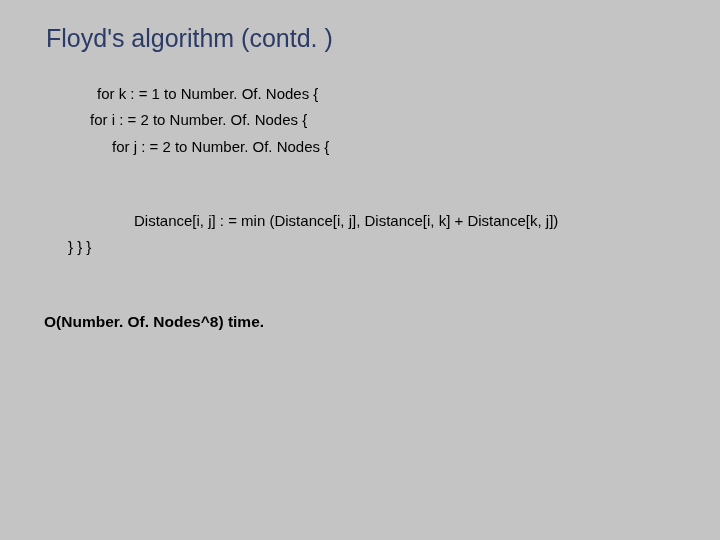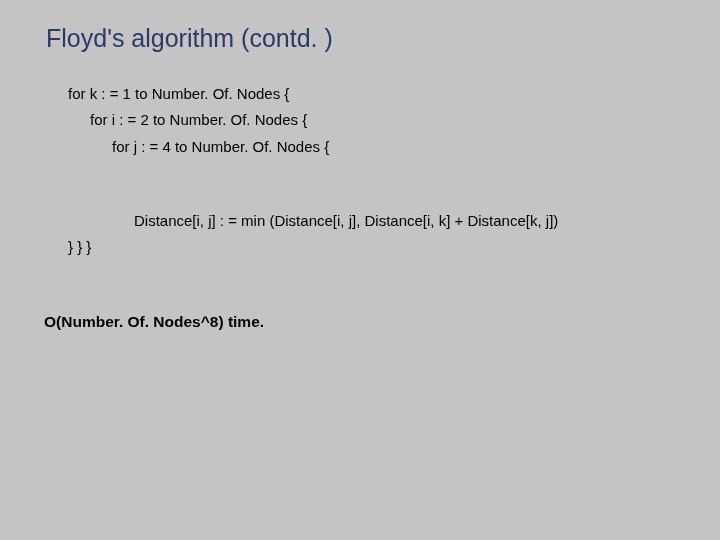--- a/index.html
+++ b/index.html
@@ -22,21 +22,21 @@
     color: #2b3a66;
     margin: 0 0 28px 2px;
     font-weight: 400;
   }
   .code {
     font-size: 15px;
     line-height: 1.75;
     margin-left: 24px;
     margin-bottom: 48px;
   }
-  .code .l1 { padding-left: 0; }
+  .code .l1 { padding-left: 0; margin-left: 29px; }
   .code .l2 { padding-left: 22px; }
   .code .l3 { padding-left: 44px; }
   .code .l4 { padding-left: 66px; margin-top: 48px; }
   .close { padding-left: 0; }
   .body {
     font-size: 15.5px;
     line-height: 1.85;
     font-weight: 700;
   }
   .eff-label {
@@ -46,21 +46,21 @@
 </head>
 <body>
 
 <div class="slide">
 
   <h1 class="title">Floyd's algorithm (contd. )</h1>
 
   <div class="code">
     <div class="l1">for k : = 1 to Number. Of. Nodes {</div>
     <div class="l2">for i : = 2 to Number. Of. Nodes {</div>
-    <div class="l3">for j : = 4 to Number. Of. Nodes {</div>
+    <div class="l3">for j : = 2 to Number. Of. Nodes {</div>
     <div class="l4">Distance[i, j] : = min (Distance[i, j], Distance[i, k] + Distance[k, j])</div>
     <div class="close">} } }</div>
   </div>
 
   <div class="body">
     <div>O(Number. Of. Nodes^8) time.</div>
   </div>
 
 </div>
 

